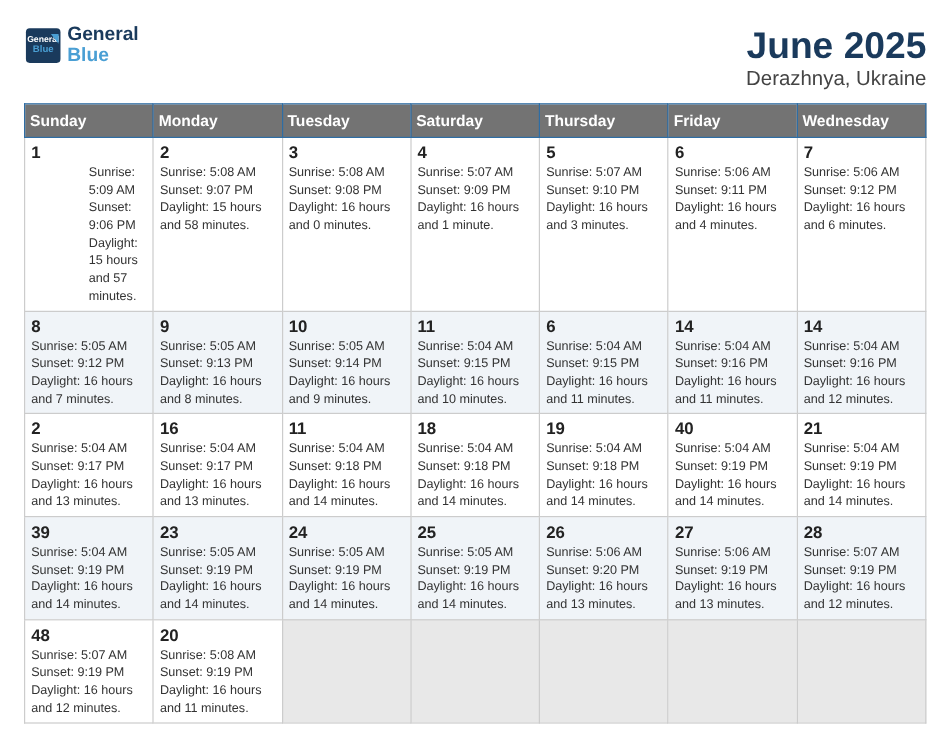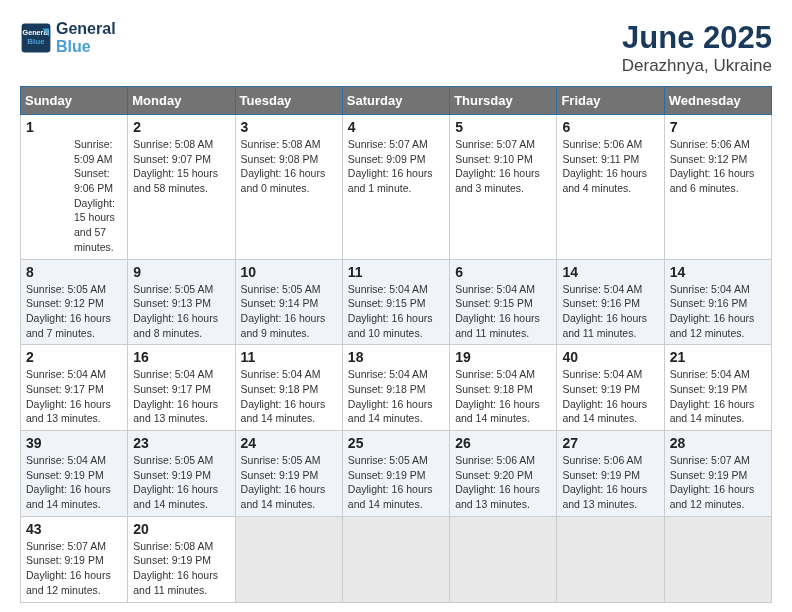--- a/index.html
+++ b/index.html
@@ -312,21 +312,21 @@
         <td>
           <span class="day-number">28</span>
           <div class="day-info" style="white-space: pre-line;">Sunrise: 5:07 AM
 Sunset: 9:19 PM
 Daylight: 16 hours
 and 12 minutes.</div>
         </td>
       </tr>
       <tr>
         <td>
-          <span class="day-number">43</span>
+          <span class="day-number">48</span>
           <div class="day-info" style="white-space: pre-line;">Sunrise: 5:07 AM
 Sunset: 9:19 PM
 Daylight: 16 hours
 and 12 minutes.</div>
         </td>
         <td>
           <span class="day-number">20</span>
           <div class="day-info" style="white-space: pre-line;">Sunrise: 5:08 AM
 Sunset: 9:19 PM
 Daylight: 16 hours

